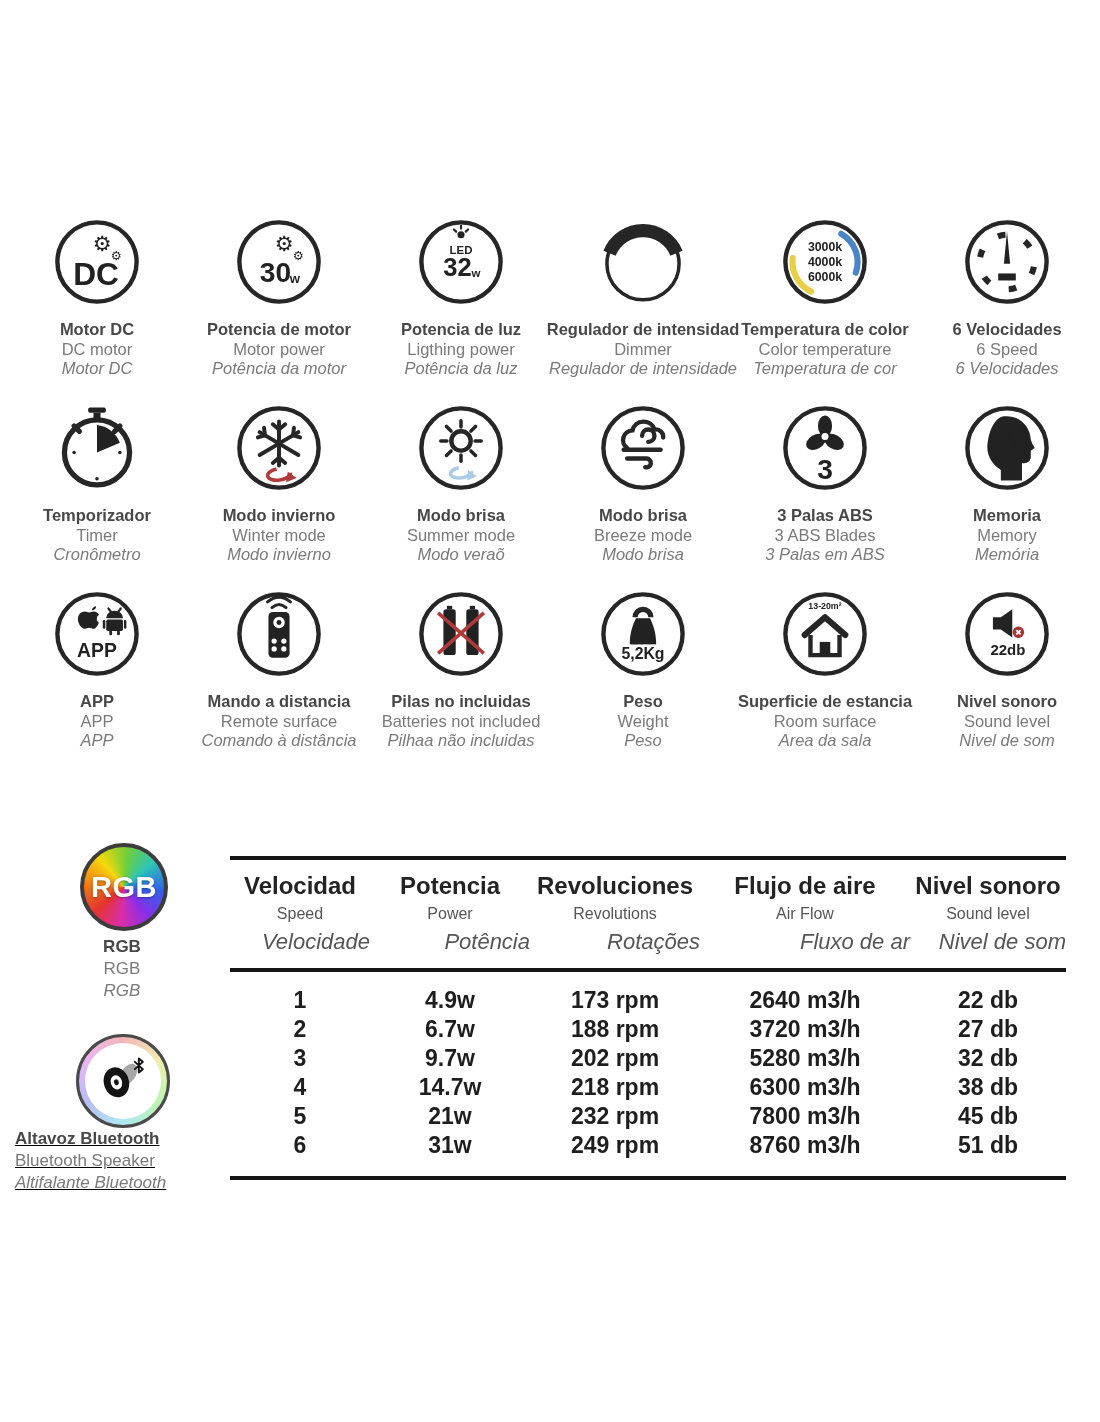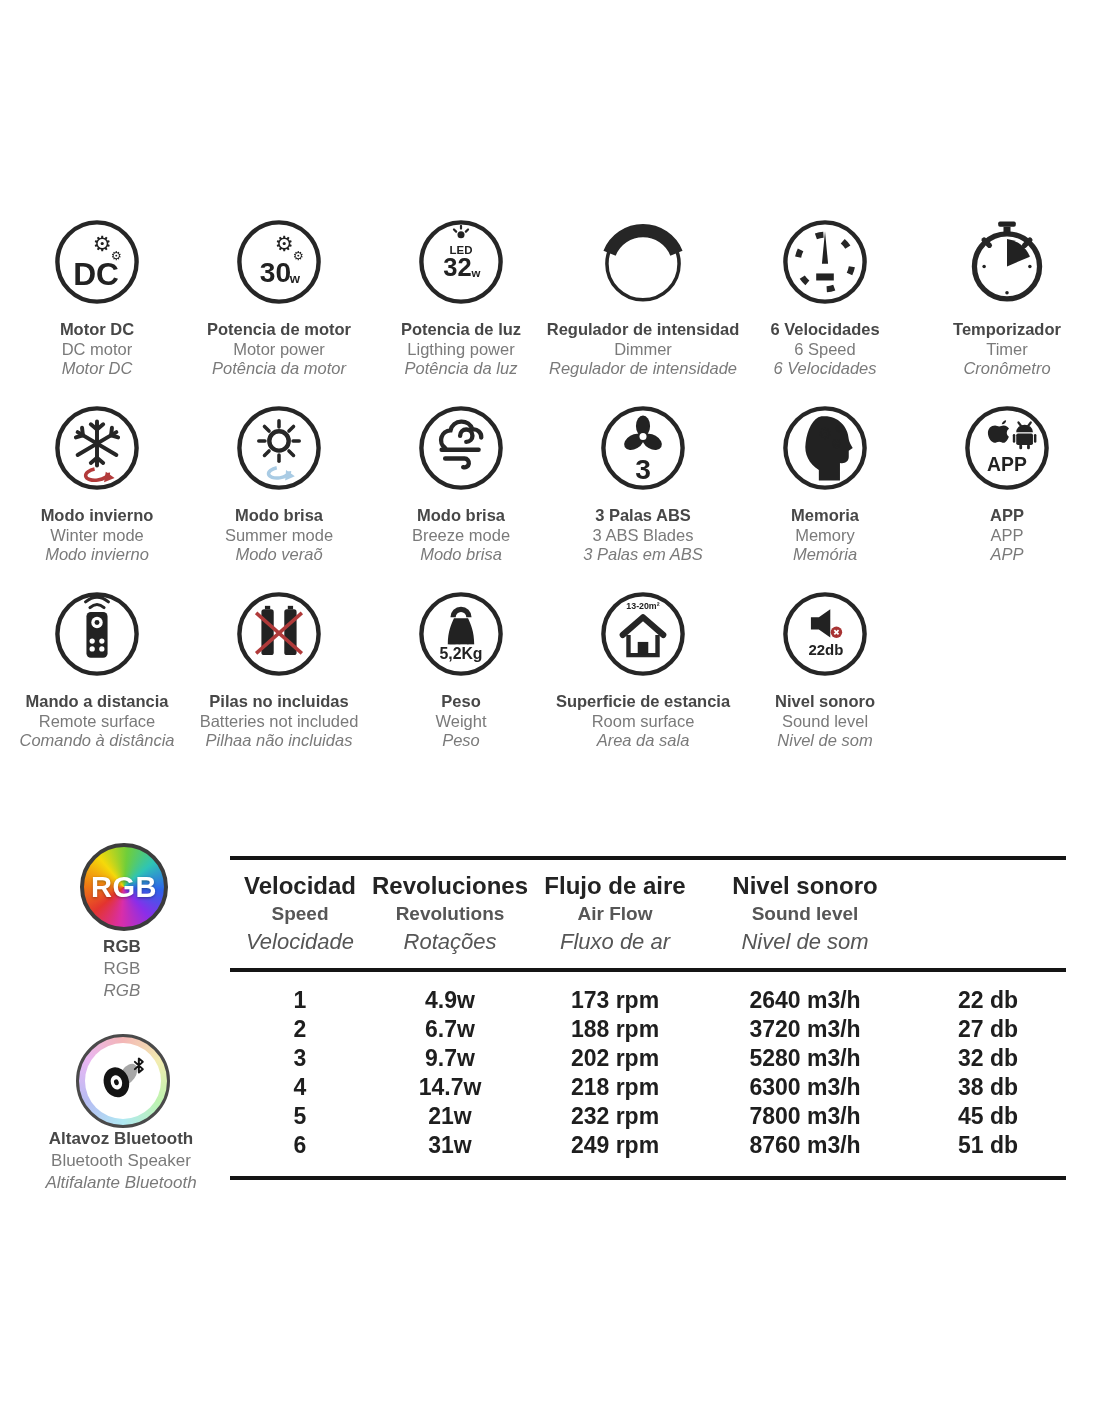--- a/index.html
+++ b/index.html
@@ -24,30 +24,30 @@
     background:conic-gradient(from 230deg,#e3342f,#f07f13,#f5d90a,#6fce3a,#2ec4b6,#2e63e9,#8a2ee9,#d92ea8,#e3342f);
     display:flex;align-items:center;justify-content:center;}
   .rgb-badge span{color:#fff;font-weight:700;font-size:29px;letter-spacing:.5px;text-shadow:0 1px 3px rgba(0,0,0,.35);}
   .rgb-labels{position:absolute;left:27px;top:936px;width:190px;text-align:center;}
   .rgb-labels div,.bt-labels div{line-height:22px;font-size:17px;white-space:nowrap;}
   .bt-badge{position:absolute;left:76px;top:1034px;width:88px;height:88px;border-radius:50%;border:3px solid #4a4a4a;
     background:conic-gradient(from 0deg,#f3b6b6,#f3ecb0,#bdf3b0,#b0e9f3,#b6bdf3,#eab6f3,#f3b6b6);
     display:flex;align-items:center;justify-content:center;}
   .bt-inner{width:76px;height:76px;border-radius:50%;background:#fff;display:flex;align-items:center;justify-content:center;}
   .bt-inner svg{width:66px;height:66px;}
-  .bt-labels{position:absolute;left:15px;top:1128px;width:212px;text-align:center;}
+  .bt-labels{position:absolute;left:15px;top:1128px;width:212px;text-decoration:underline;}
   
   .spec-table{position:absolute;left:230px;top:856px;width:836px;}
   .rule{height:4px;background:#151515;}
   .thead{display:grid;grid-template-columns:140px 160px 170px 210px 156px;padding:12px 0 12px 0;}
   .th{text-align:center;}
   .th div{line-height:28px;white-space:nowrap;}
   .h1{font-size:24px;font-weight:700;color:#232323;}
-  .h2{font-size:19px;color:#565656;font-weight:bold;}
-  .h3{font-size:22px;color:#565656;font-style:italic;}
+  .h2{font-size:16px;color:#565656;}
+  .h3{font-size:22px;color:#565656;font-style:italic;text-align:right;}
   .tbody{padding:14px 0 16px 0;}
   .tr{display:grid;grid-template-columns:140px 160px 170px 210px 156px;}
   .td{text-align:center;font-size:23px;font-weight:700;color:#1e1e1e;line-height:29px;white-space:nowrap;}
 </style>
 </head>
 <body>
 
 <div class="features">
 
   <div class="cell">
@@ -110,20 +110,37 @@
         <path d="M 12 40 A 41 41 0 0 1 88 40" fill="none" stroke="#262626" stroke-width="15"></path>
       </svg>
     </div>
     <div class="lines">
       <div class="l1">Regulador de intensidad</div>
       <div class="l2">Dimmer</div>
       <div class="l3">Regulador de intensidade</div>
     </div>
   </div>
 
+  <div class="cell">
+    <div class="ic">
+      <svg viewBox="0 0 100 100">
+        <circle class="ring" cx="50" cy="50" r="45"></circle>
+        <circle cx="50" cy="50" r="37" fill="none" stroke-width="7" stroke-linecap="round" pathLength="100" stroke-dasharray="20 80" transform="rotate(115 50 50)" stroke="#e8cf4a"></circle>
+        <circle cx="50" cy="50" r="37" fill="none" stroke-width="7" stroke-linecap="round" pathLength="100" stroke-dasharray="22 78" transform="rotate(-60 50 50)" stroke="#4a86c6"></circle>
+        <text x="50" y="33" font-size="14">3000k</text>
+        <text x="50" y="50" font-size="14">4000k</text>
+        <text x="50" y="67" font-size="14">6000k</text>
+      </svg>
+    </div>
+    <div class="lines">
+      <div class="l1">Temperatura de color</div>
+      <div class="l2">Color temperature</div>
+      <div class="l3">Temperatura de cor</div>
+    </div>
+  </div>
 
   <div class="cell">
     <div class="ic">
       <svg viewBox="0 0 100 100">
         <circle class="ring" cx="50" cy="50" r="45" stroke-width="5.5"></circle>
         <circle cx="50" cy="50" r="31" fill="none" stroke="#262626" stroke-width="7" pathLength="100" stroke-dasharray="4.5 12.2" transform="rotate(10 50 50)"></circle>
         <polygon class="fl" points="46.5,52 53.5,52 50,15"></polygon>
         <rect class="fl" x="40" y="63" width="20" height="8"></rect>
       </svg>
     </div>
@@ -415,20 +432,25 @@
 
 <div class="spec-table">
   <div class="rule"></div>
   <div class="thead">
     <div class="th">
       <div class="h1">Velocidad</div>
       <div class="h2">Speed</div>
       <div class="h3">Velocidade</div>
     </div>
     <div class="th">
+      <div class="h1">Potencia</div>
+      <div class="h2">Power</div>
+      <div class="h3">Potência</div>
+    </div>
+    <div class="th">
       <div class="h1">Revoluciones</div>
       <div class="h2">Revolutions</div>
       <div class="h3">Rotações</div>
     </div>
     <div class="th">
       <div class="h1">Flujo de aire</div>
       <div class="h2">Air Flow</div>
       <div class="h3">Fluxo de ar</div>
     </div>
     <div class="th">

